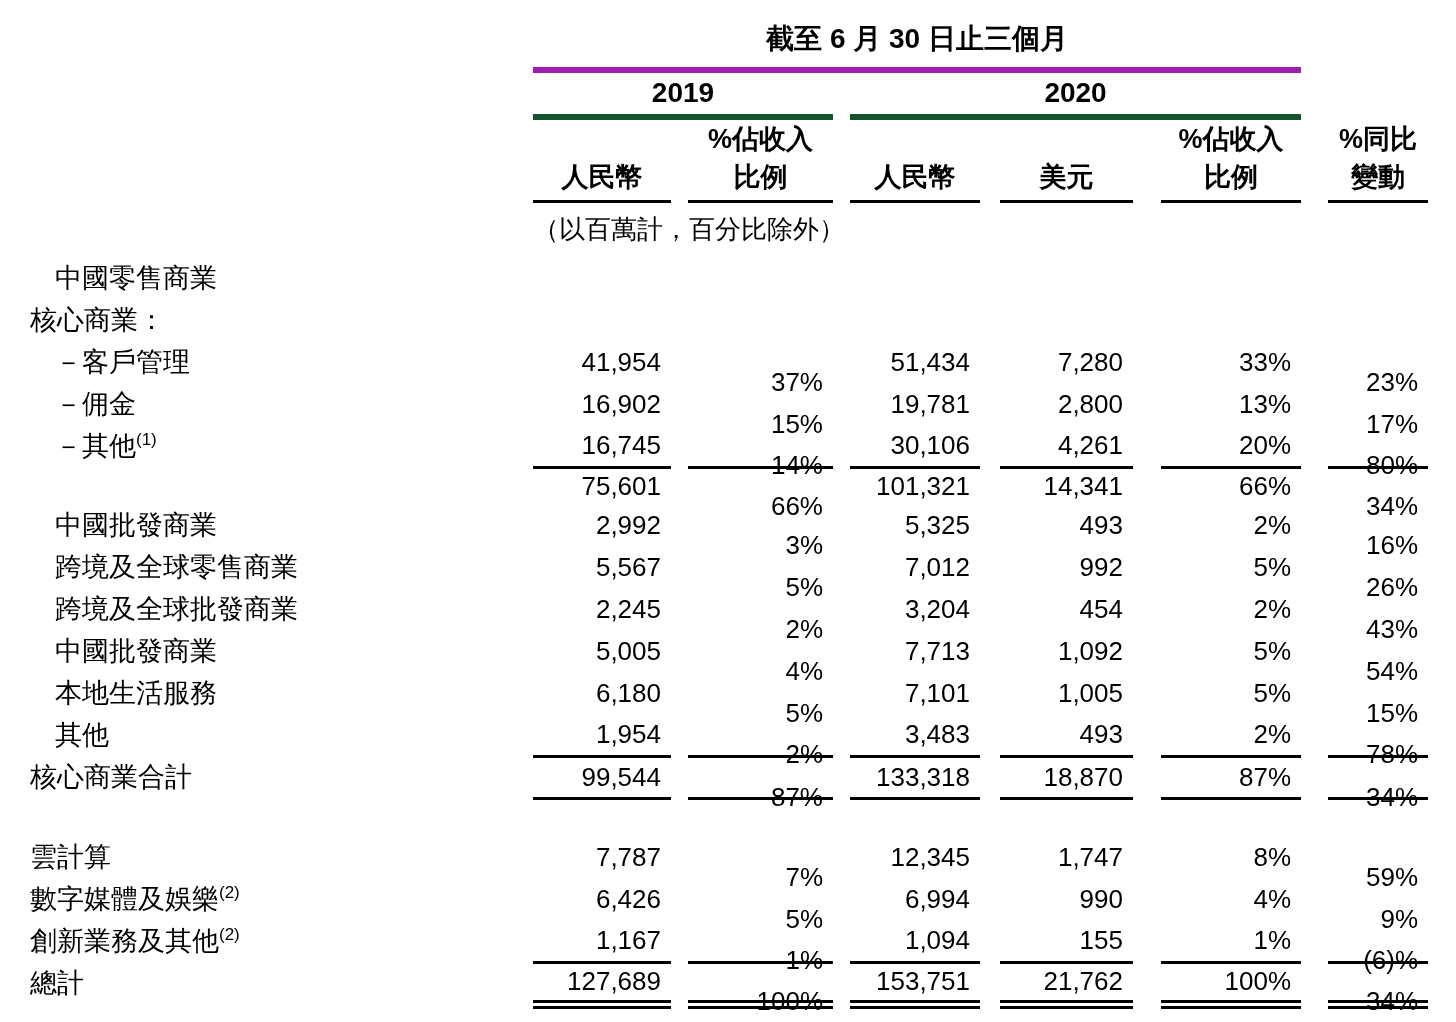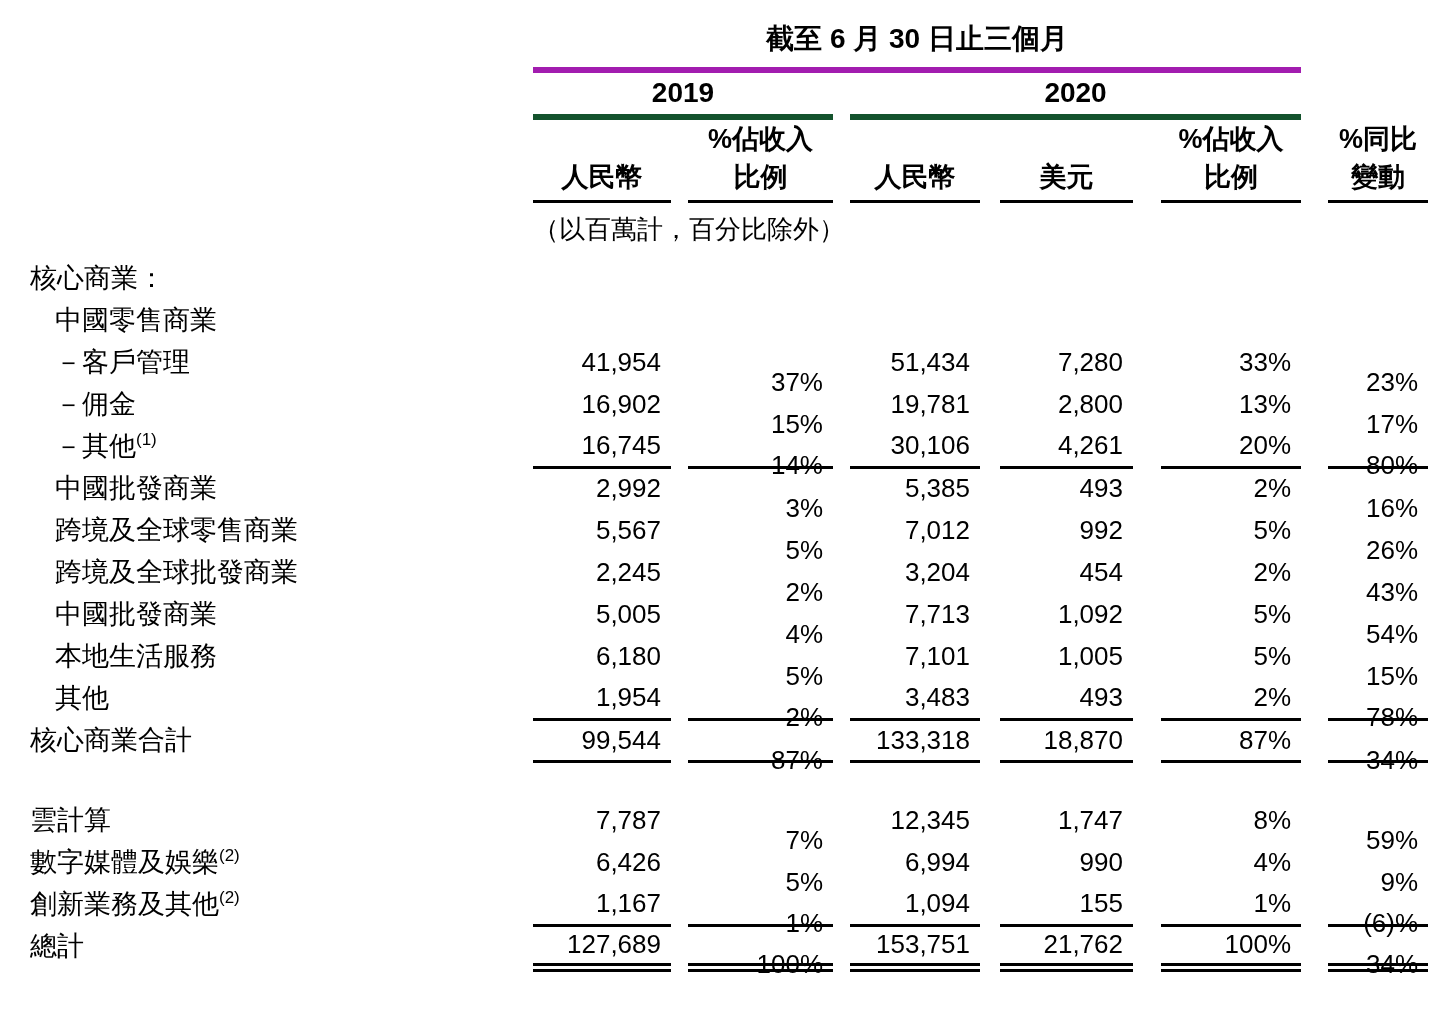--- a/index.html
+++ b/index.html
@@ -125,35 +125,35 @@
       <td></td>
       <td class="hdr"><span>%同比</span><br><span>變動</span></td>
     </tr>
     <tr class="units-row">
       <td></td>
       <td class="units" colspan="11">（以百萬計，百分比除外）</td>
     </tr>
   </thead>
   <tbody>
       <tr class="data-row">
+    <td class="label-cell ind"><span>中國零售商業</span><sup></sup></td>
+    <td class="v"><span></span></td>
+    <td></td>
+    <td class="v"><span class="lo"></span></td>
+    <td></td>
+    <td class="v"><span></span></td>
+    <td></td>
+    <td class="v"><span></span></td>
+    <td></td>
+    <td class="v"><span></span></td>
+    <td></td>
+    <td class="v last"><span class="lo"></span></td>
+  </tr>
+      <tr class="data-row">
     <td class="label-cell"><span>核心商業：</span><sup></sup></td>
-    <td class="v"><span></span></td>
-    <td></td>
-    <td class="v"><span class="lo"></span></td>
-    <td></td>
-    <td class="v"><span></span></td>
-    <td></td>
-    <td class="v"><span></span></td>
-    <td></td>
-    <td class="v"><span></span></td>
-    <td></td>
-    <td class="v last"><span class="lo"></span></td>
-  </tr>
-      <tr class="data-row">
-    <td class="label-cell ind"><span>中國零售商業</span><sup></sup></td>
     <td class="v"><span></span></td>
     <td></td>
     <td class="v"><span class="lo"></span></td>
     <td></td>
     <td class="v"><span></span></td>
     <td></td>
     <td class="v"><span></span></td>
     <td></td>
     <td class="v"><span></span></td>
     <td></td>
@@ -194,27 +194,41 @@
     <td class="v"><span class="lo">14%</span></td>
     <td></td>
     <td class="v"><span>30,106</span></td>
     <td></td>
     <td class="v"><span>4,261</span></td>
     <td></td>
     <td class="v"><span>20%</span></td>
     <td></td>
     <td class="v last"><span class="lo">80%</span></td>
   </tr>
+      <tr class="data-row short">
+    <td class="label-cell"><span></span><sup></sup></td>
+    <td class="v"><span>75,601</span></td>
+    <td></td>
+    <td class="v"><span class="lo">66%</span></td>
+    <td></td>
+    <td class="v"><span>101,321</span></td>
+    <td></td>
+    <td class="v"><span>14,341</span></td>
+    <td></td>
+    <td class="v"><span>66%</span></td>
+    <td></td>
+    <td class="v last"><span class="lo">34%</span></td>
+  </tr>
       <tr class="data-row">
     <td class="label-cell ind"><span>中國批發商業</span><sup></sup></td>
     <td class="v"><span>2,992</span></td>
     <td></td>
     <td class="v"><span class="lo">3%</span></td>
     <td></td>
-    <td class="v"><span>5,385</span></td>
+    <td class="v"><span>5,325</span></td>
     <td></td>
     <td class="v"><span>493</span></td>
     <td></td>
     <td class="v"><span>2%</span></td>
     <td></td>
     <td class="v last"><span class="lo">16%</span></td>
   </tr>
       <tr class="data-row">
     <td class="label-cell ind"><span>跨境及全球零售商業</span><sup></sup></td>
     <td class="v"><span>5,567</span></td>

